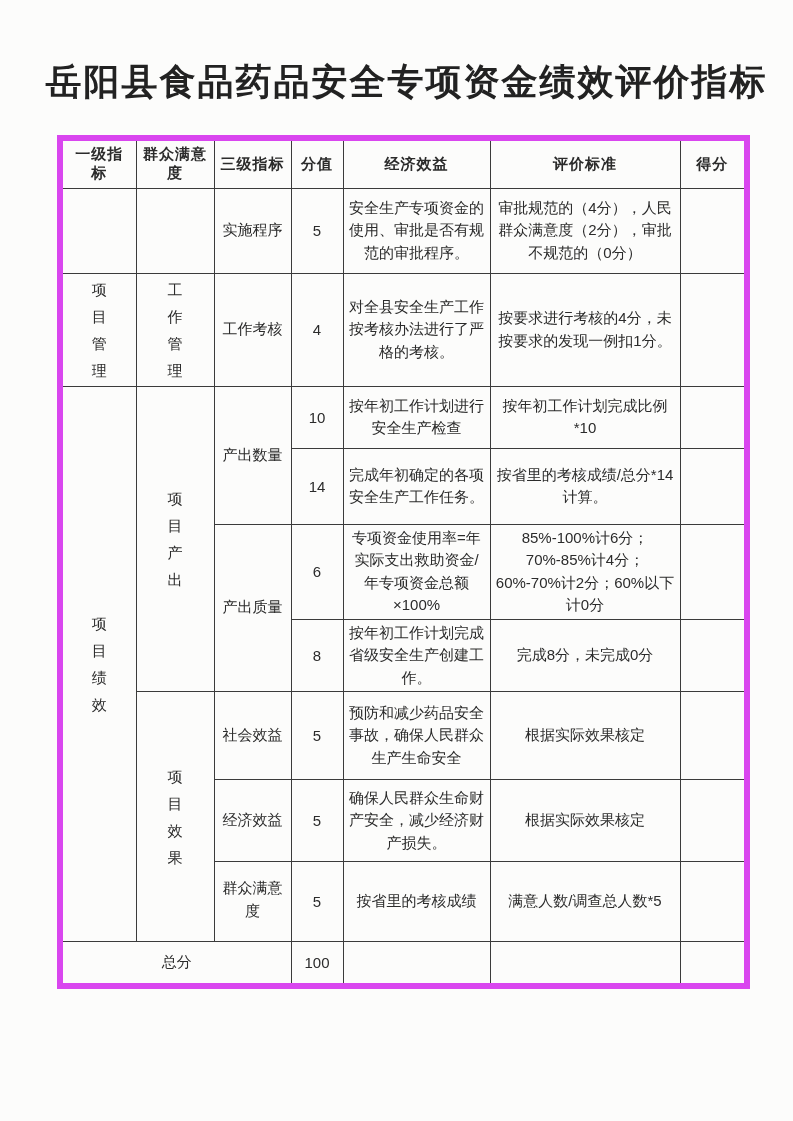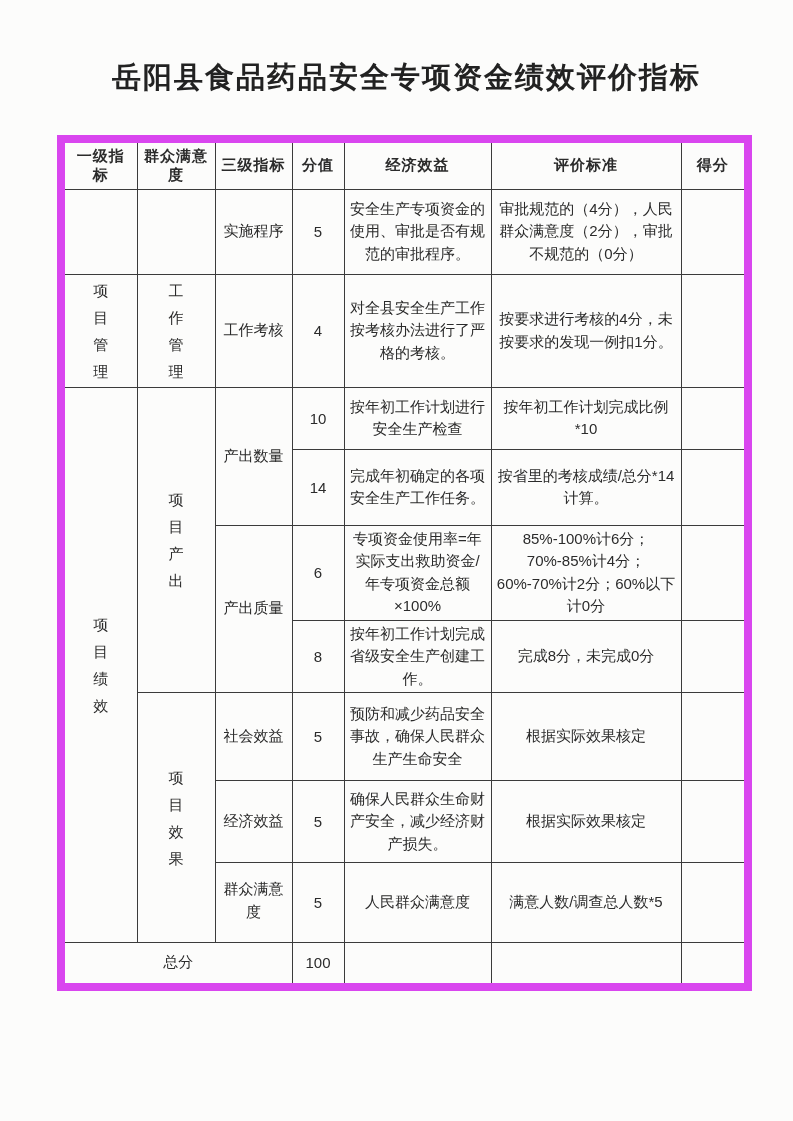--- a/index.html
+++ b/index.html
@@ -15,33 +15,33 @@
     position: relative;
     width: 793px; height: 1121px;
     background: #fcfcfb;
   }
   .doc-title {
     position: absolute;
     top: 58px; left: 0;
     width: 100%;
     margin: 0;
     text-align: center;
-    font-size: 29px;
+    font-size: 36px;
     font-weight: bold;
     letter-spacing: 2px;
     color: #222;
     padding-left: 20px;
   }
   table.eval {
     position: absolute;
     top: 135px; left: 57px;
     width: 687px;
     border-collapse: collapse;
     table-layout: fixed;
-    border: 8px solid #d946ef;
+    border: 6px solid #d946ef;
   }
   table.eval th, table.eval td {
     border: 1px solid #3b3b3b;
     text-align: center;
     vertical-align: middle;
     padding: 2px 5px;
     font-size: 15px;
     color: #2b2b2b;
   }
   table.eval th {
@@ -185,21 +185,21 @@
         <td>经济效益</td>
         <td class="score-bottom">5</td>
         <td class="explain">确保人民群众生命财产安全，减少经济财产损失。</td>
         <td class="standard">根据实际效果核定</td>
         <td></td>
       </tr>
 
       <tr class="rh-9">
         <td><span class="wrap5">群众满意度</span></td>
         <td>5</td>
-        <td class="explain">人民群众满意度</td>
+        <td class="explain">按省里的考核成绩</td>
         <td class="standard">满意人数/调查总人数*5</td>
         <td></td>
       </tr>
 
       <tr class="rh-10">
         <td colspan="3" class="total-label">总分</td>
         <td>100</td>
         <td></td>
         <td></td>
         <td></td>

